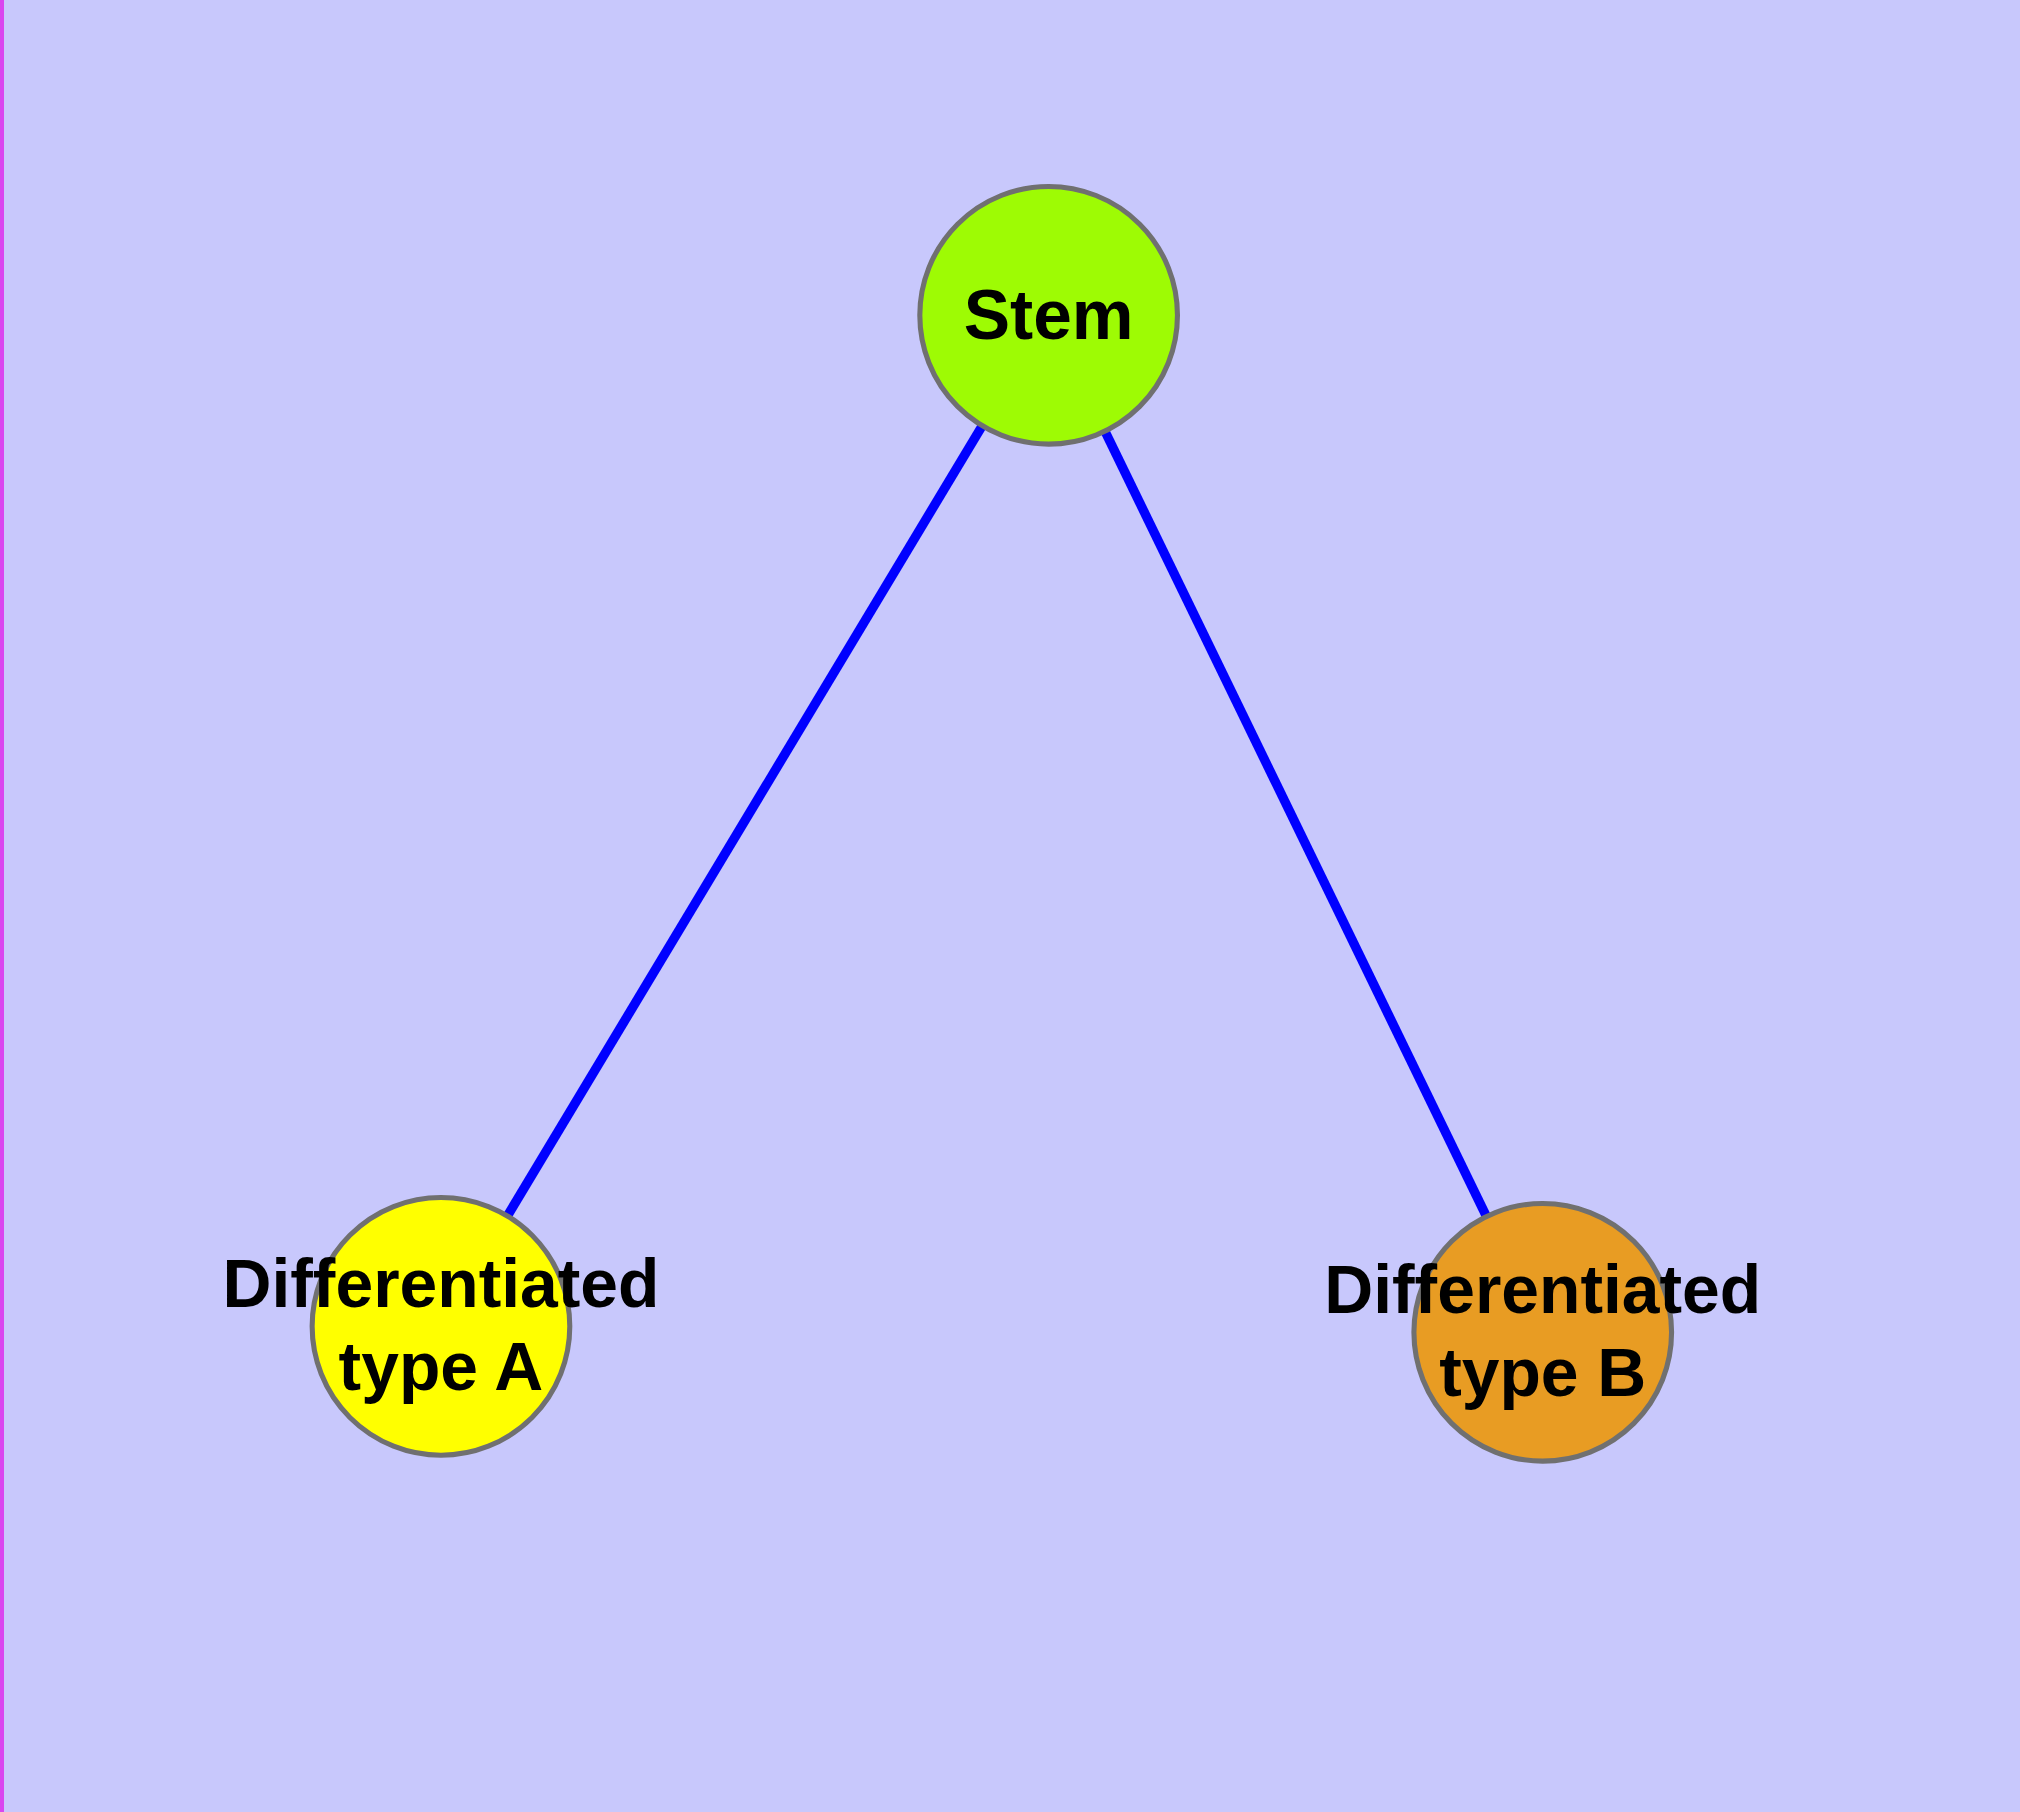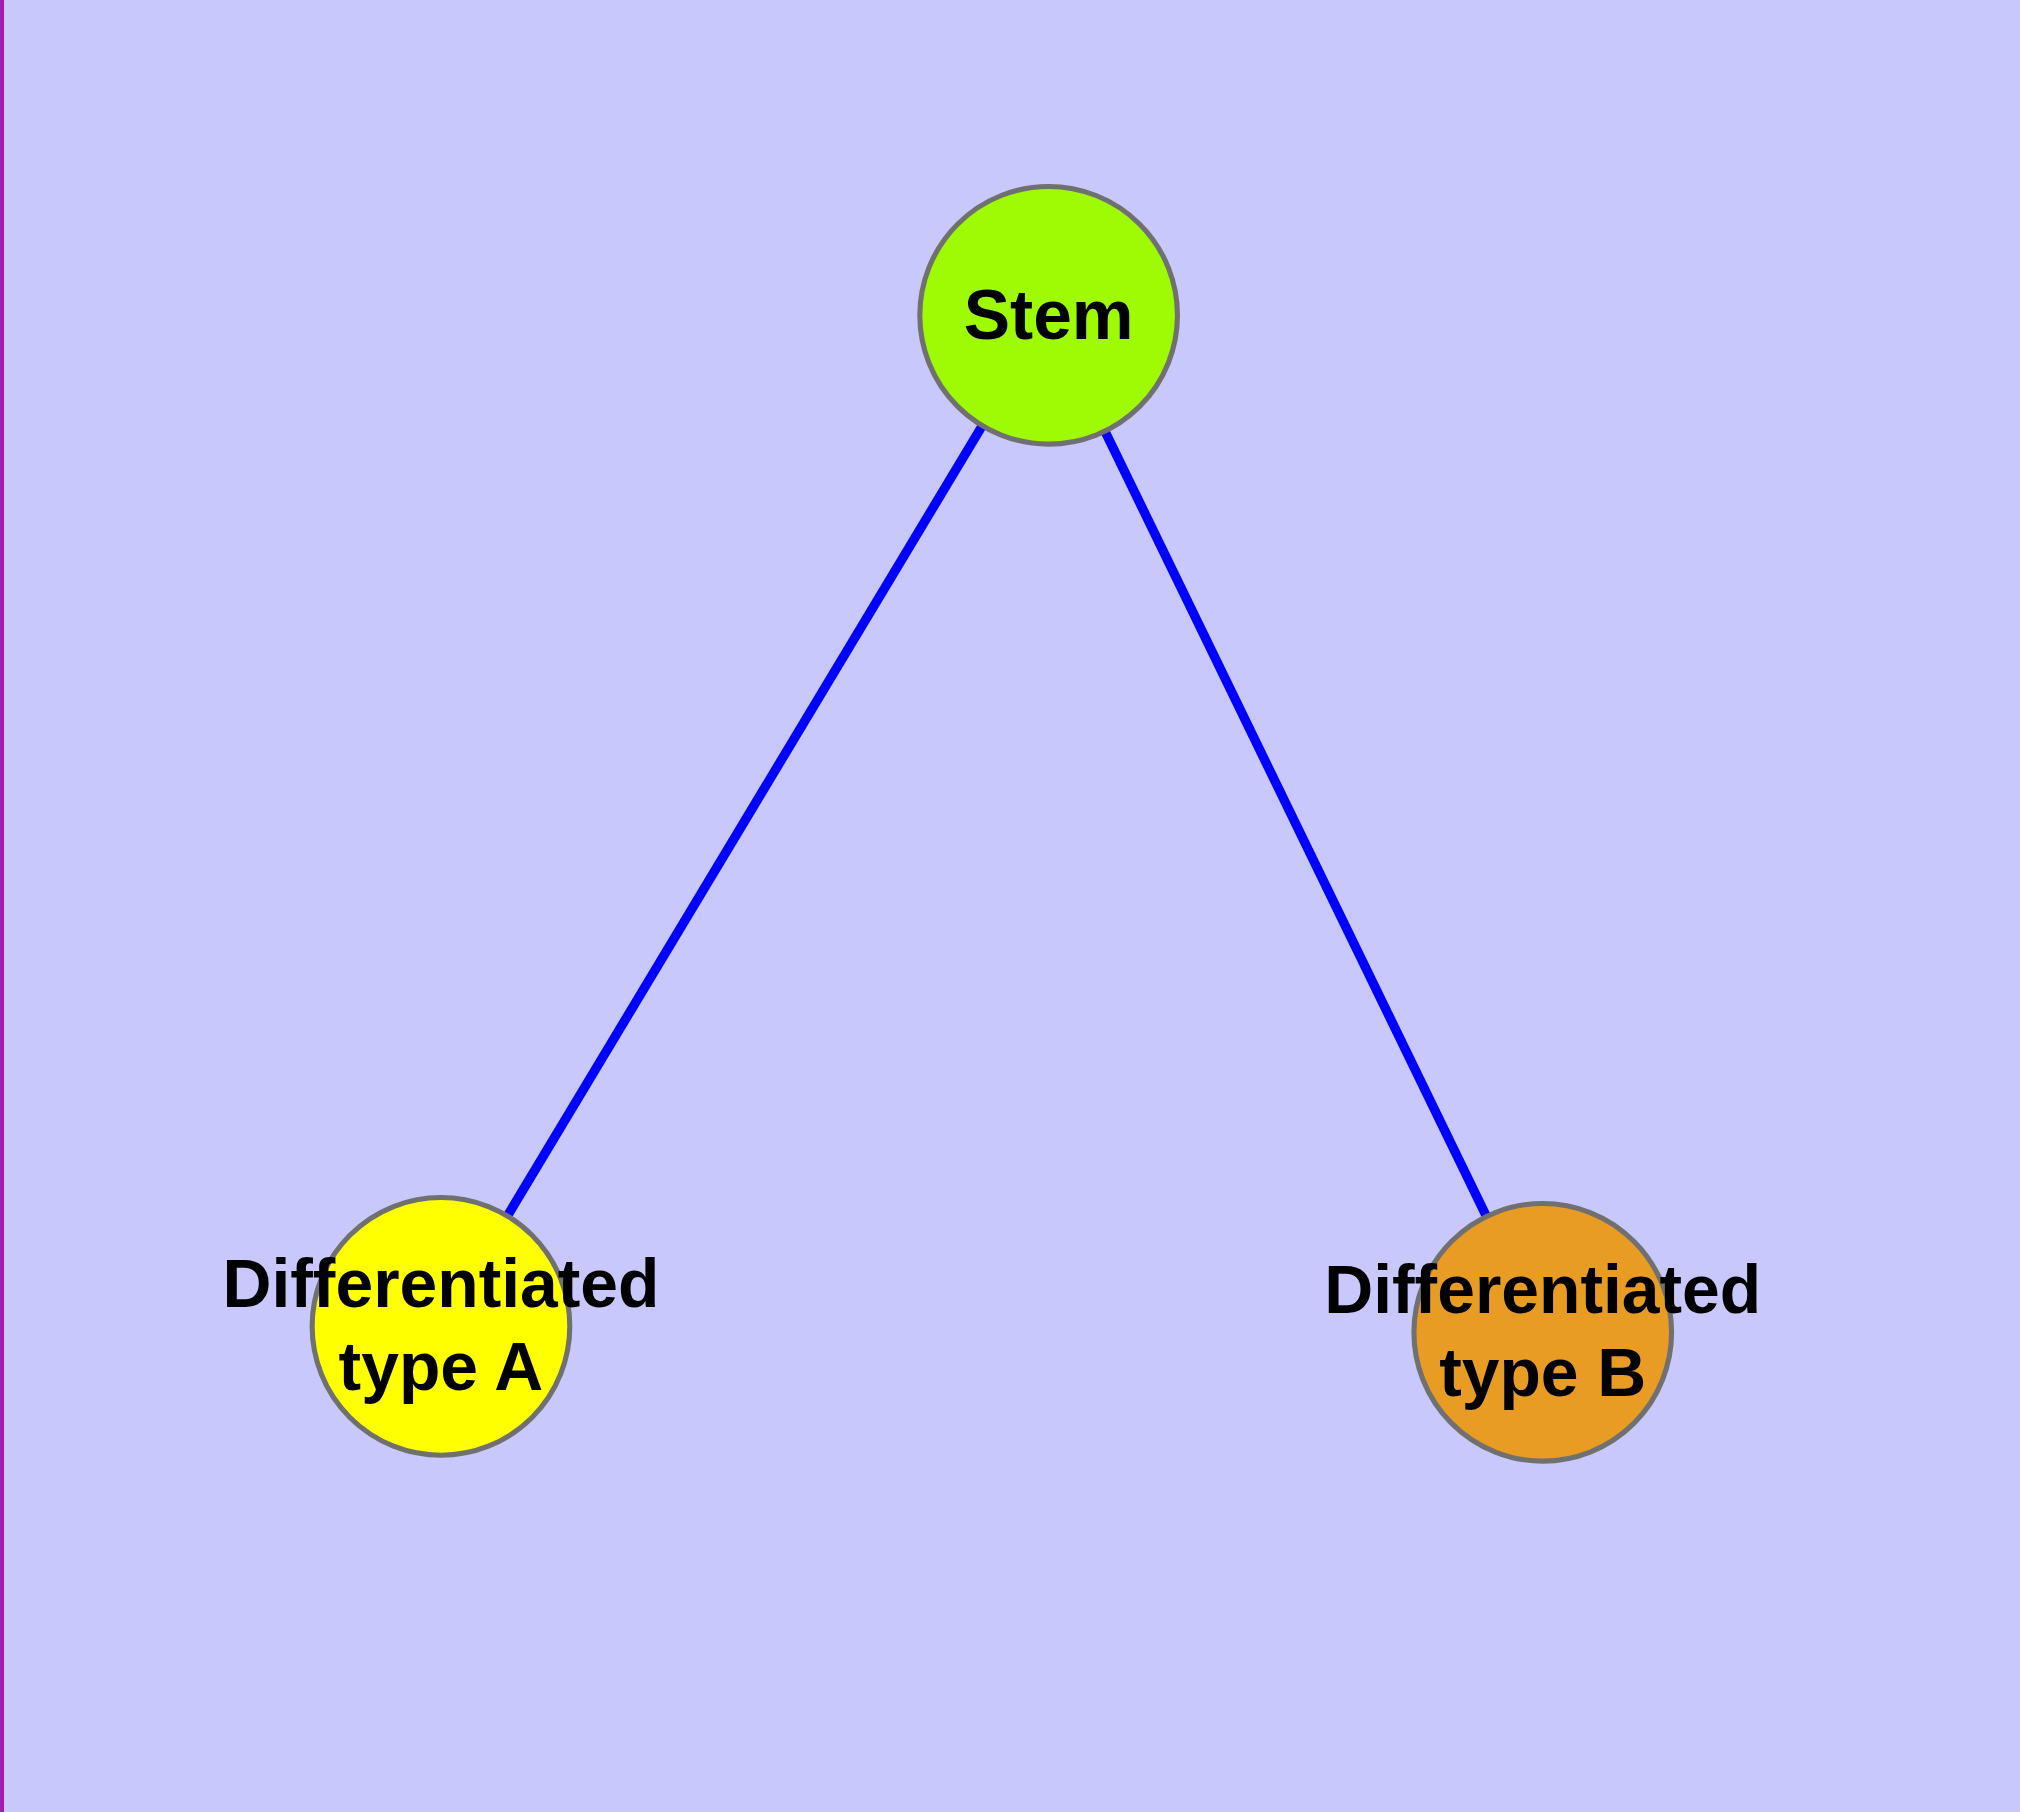--- a/index.html
+++ b/index.html
@@ -5,21 +5,21 @@
 <style>
   html, body {
     margin: 0;
     padding: 0;
     background: #ffffff;
   }
   #canvas {
     position: relative;
     width: 2021px;
     height: 1812px;
-    background: #a21caf;
+    background: #d946ef;
     overflow: hidden;
     font-family: "Liberation Sans", "DejaVu Sans", sans-serif;
   }
   #plot-area {
     position: absolute;
     left: 4.2px;
     top: 0px;
     width: 2016px;
     height: 1812px;
     background: #c8c8fc;

